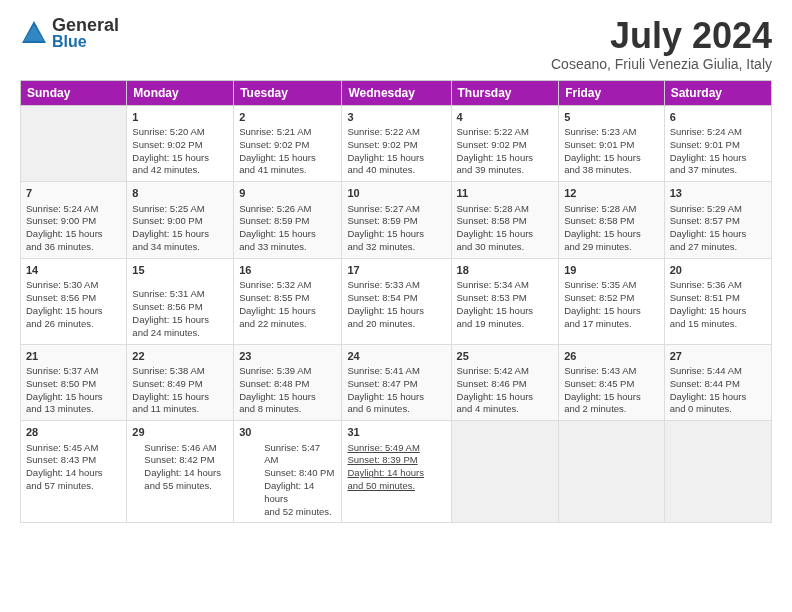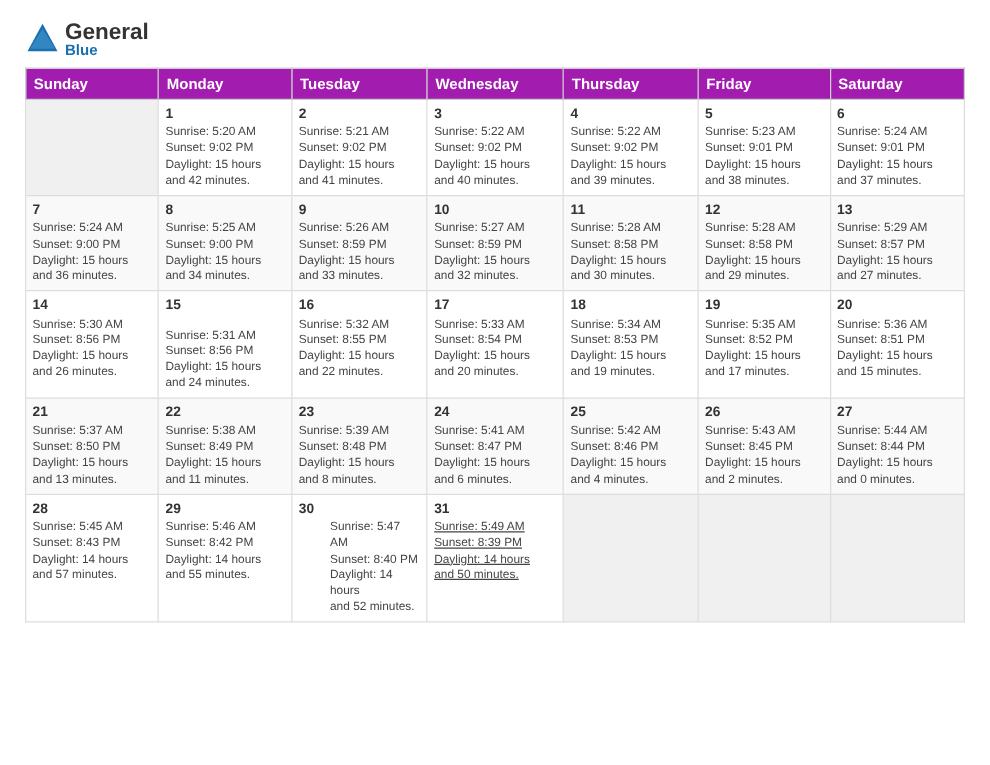--- a/index.html
+++ b/index.html
@@ -29,21 +29,21 @@
       display: flex;
       flex-direction: column;
       line-height: 1;
     }
     .logo-general {
       font-size: 18px;
       font-weight: bold;
       color: #333;
     }
     .logo-blue {
-      font-size: 12px;
+      font-size: 16px;
       font-weight: bold;
       color: #1a6faf;
     }
     .logo-icon {
       width: 28px;
       height: 28px;
       margin-right: 4px;
     }
     .title-area {
       text-align: right;
@@ -108,20 +108,24 @@
     <div class="logo">
       <svg class="logo-icon" viewBox="0 0 28 28">
         <polygon points="14,2 26,24 2,24" fill="#1a6faf"></polygon>
         <polygon points="14,6 24,22 4,22" fill="#4a9fd4" opacity="0.5"></polygon>
       </svg>
       <div class="logo-text">
         <span class="logo-general">General</span>
         <span class="logo-blue">Blue</span>
       </div>
     </div>
+    <div class="title-area">
+      <div class="month-title">July 2024</div>
+      <div class="subtitle">Coseano, Friuli Venezia Giulia, Italy</div>
+    </div>
   </div>
 
   <table>
     <thead>
       <tr>
       <th>Sunday</th>
           <th>Monday</th>
           <th>Tuesday</th>
           <th>Wednesday</th>
           <th>Thursday</th>
@@ -331,21 +335,21 @@
         <tr>
           <td>
             <span class="day-number">28</span>
             <div class="day-info" style="white-space: pre-line;">Sunrise: 5:45 AM
 Sunset: 8:43 PM
 Daylight: 14 hours
 and 57 minutes.</div>
           </td>
           <td>
             <span class="day-number">29</span>
-            <div class="day-info" style="white-space: pre-line;">Sunrise: 5:46 AM
+            <div class="day-info" style="white-space: pre-line; margin-left: 12px;">Sunrise: 5:46 AM
 Sunset: 8:42 PM
 Daylight: 14 hours
 and 55 minutes.</div>
           </td>
           <td>
             <span class="day-number">30</span>
             <div class="day-info" style="white-space: pre-line; margin-left: 25px;">Sunrise: 5:47 AM
 Sunset: 8:40 PM
 Daylight: 14 hours
 and 52 minutes.</div>

